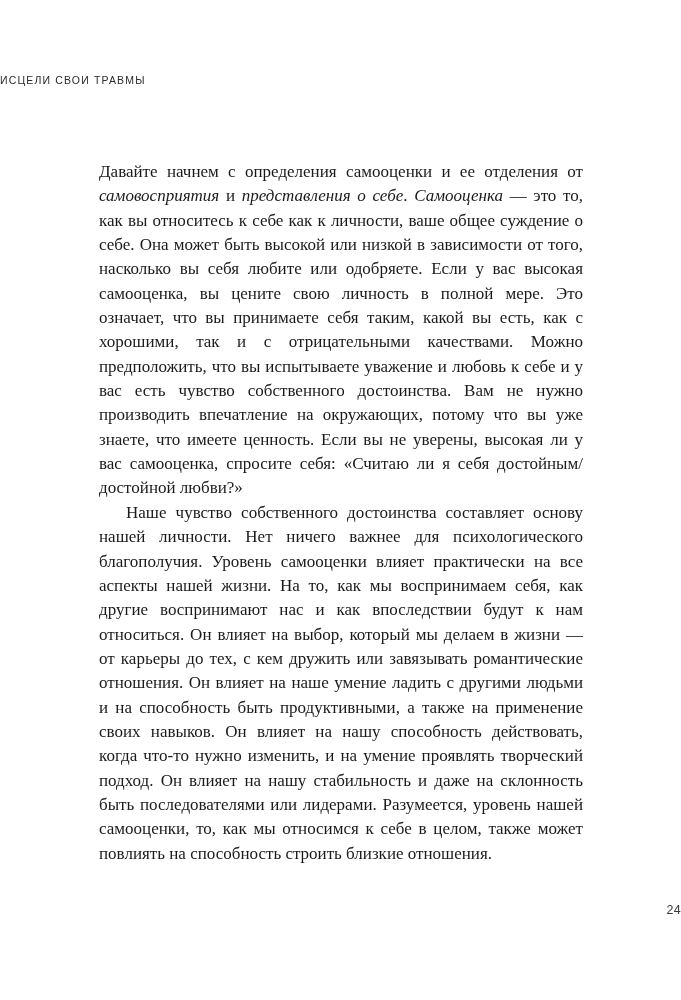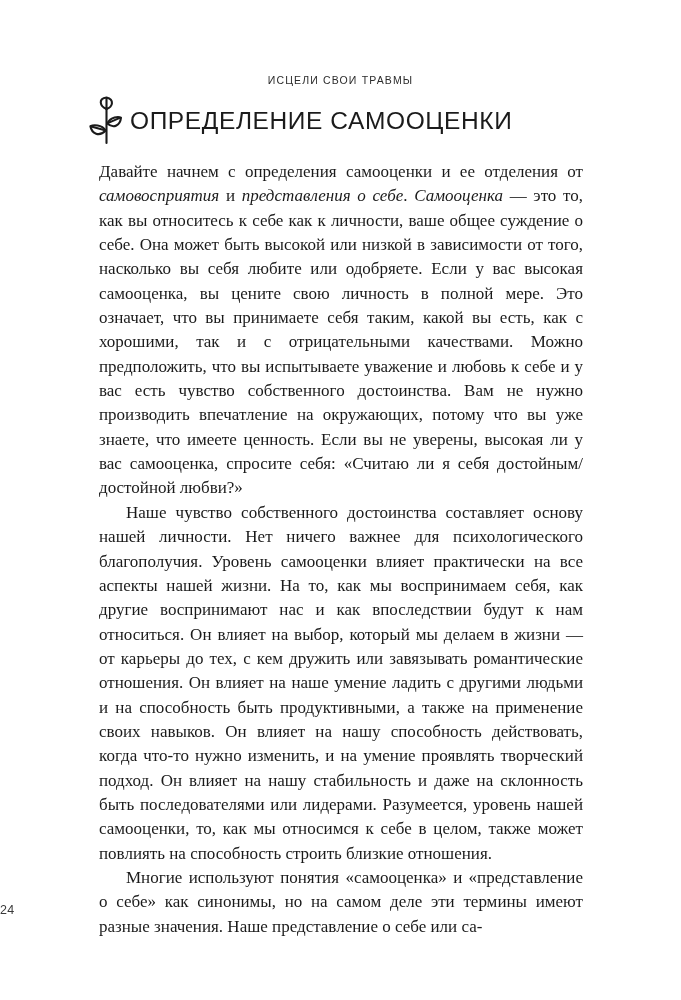--- a/index.html
+++ b/index.html
@@ -21,21 +21,21 @@
     inset: 0;
     background: #ffffff;
   }
 
   
   .running-header {
     position: absolute;
     top: 74px;
     left: 0;
     width: 681px;
-    text-align: center;
+    text-align: left;
     font-family: "Liberation Sans", sans-serif;
     font-size: 10.5px;
     letter-spacing: 1.15px;
     color: #2b2b2b;
     font-weight: 400;
     line-height: 13px;
   }
 
   
   .title-row {
@@ -90,53 +90,36 @@
   p.para .it {
     font-style: italic;
   }
 
   
   .folio {
     position: absolute;
     top: 903px;
     left: 0;
     width: 681px;
-    text-align: left;
+    text-align: right;
     font-family: "Liberation Sans", sans-serif;
     font-size: 12.5px;
     color: #3a3a3a;
     letter-spacing: 0.3px;
     line-height: 15px;
   }
 </style>
 </head>
 <body>
 
 <div class="page">
 
   <div class="running-header">ИСЦЕЛИ СВОИ ТРАВМЫ</div>
 
-  <div class="title-row">
-    <span class="leaf-icon">
-      <svg viewBox="0 0 40 50" width="40" height="50" aria-hidden="true">
-        <g fill="none" stroke="#1b1b1b" stroke-width="2.1" stroke-linecap="round" stroke-linejoin="round">
-          <path d="M22.5 47 L22.5 12"></path>
-          <path d="M22.5 13 C15.5 10, 14.2 2.5, 22.5 1.5 C30.5 3.5, 29 11, 22.5 13 Z"></path>
-          <path d="M22.5 13 L22.5 2.6"></path>
-          <path d="M23.2 27.5 C27 20.5, 34.5 20.5, 37 21.6 C36.2 29, 30 33.2, 23.2 27.5 Z"></path>
-          <path d="M23.2 27.4 L35.8 21.9"></path>
-          <path d="M21.8 34.5 C17.5 28.5, 9.5 28.6, 6.4 30.2 C7.8 37.6, 15 41.2, 21.8 34.5 Z"></path>
-          <path d="M21.9 34.5 L7.2 30.5"></path>
-        </g>
-      </svg>
-    </span>
-    <span class="chapter-title">ОПРЕДЕЛЕНИЕ САМООЦЕНКИ</span>
-  </div>
 
   <div class="body-col">
     <p class="para" id="p1"><span>Давайте начнем с определения самооценки и ее отделения от </span><span class="it">самовосприятия</span><span> и </span><span class="it">представления о себе</span><span>. </span><span class="it">Самооценка</span><span> — это то, как вы относитесь к себе как к личности, ваше общее суждение о себе. Она может быть высокой или низкой в зависимости от того, насколько вы себя любите или одобряете. Если у вас высокая самооценка, вы цените свою личность в полной мере. Это означает, что вы принимаете себя таким, какой вы есть, как с хорошими, так и с отрицательными качествами. Можно предположить, что вы испытываете уважение и любовь к себе и у вас есть чувство собственного достоинства. Вам не нужно производить впечатление на окружающих, потому что вы уже знаете, что имеете ценность. Если вы не уверены, высокая ли у вас самооценка, спросите себя: «Считаю ли я себя достойным/достойной любви?»</span></p>
     <p class="para" id="p2"><span>Наше чувство собственного достоинства составляет основу нашей личности. Нет ничего важнее для психологического благополучия. Уровень самооценки влияет практически на все аспекты нашей жизни. На то, как мы воспринимаем себя, как другие воспринимают нас и как впоследствии будут к нам относиться. Он влияет на выбор, который мы делаем в жизни — от карьеры до тех, с кем дружить или завязывать романтические отношения. Он влияет на наше умение ладить с другими людьми и на способность быть продуктивными, а также на применение своих навыков. Он влияет на нашу способность действовать, когда что-то нужно изменить, и на умение проявлять творческий подход. Он влияет на нашу стабильность и даже на склонность быть последователями или лидерами. Разумеется, уровень нашей самооценки, то, как мы относимся к себе в целом, также может повлиять на способность строить близкие отношения.</span></p>
-    <p class="para" id="p3"><span>Многие используют понятия «самооценка» и «представление о себе» как синонимы, но на самом деле эти термины имеют разные значения. Наше представление о себе или са-</span></p>
   </div>
 
   <div class="folio">24</div>
 
 </div>
 
 </body></html>

